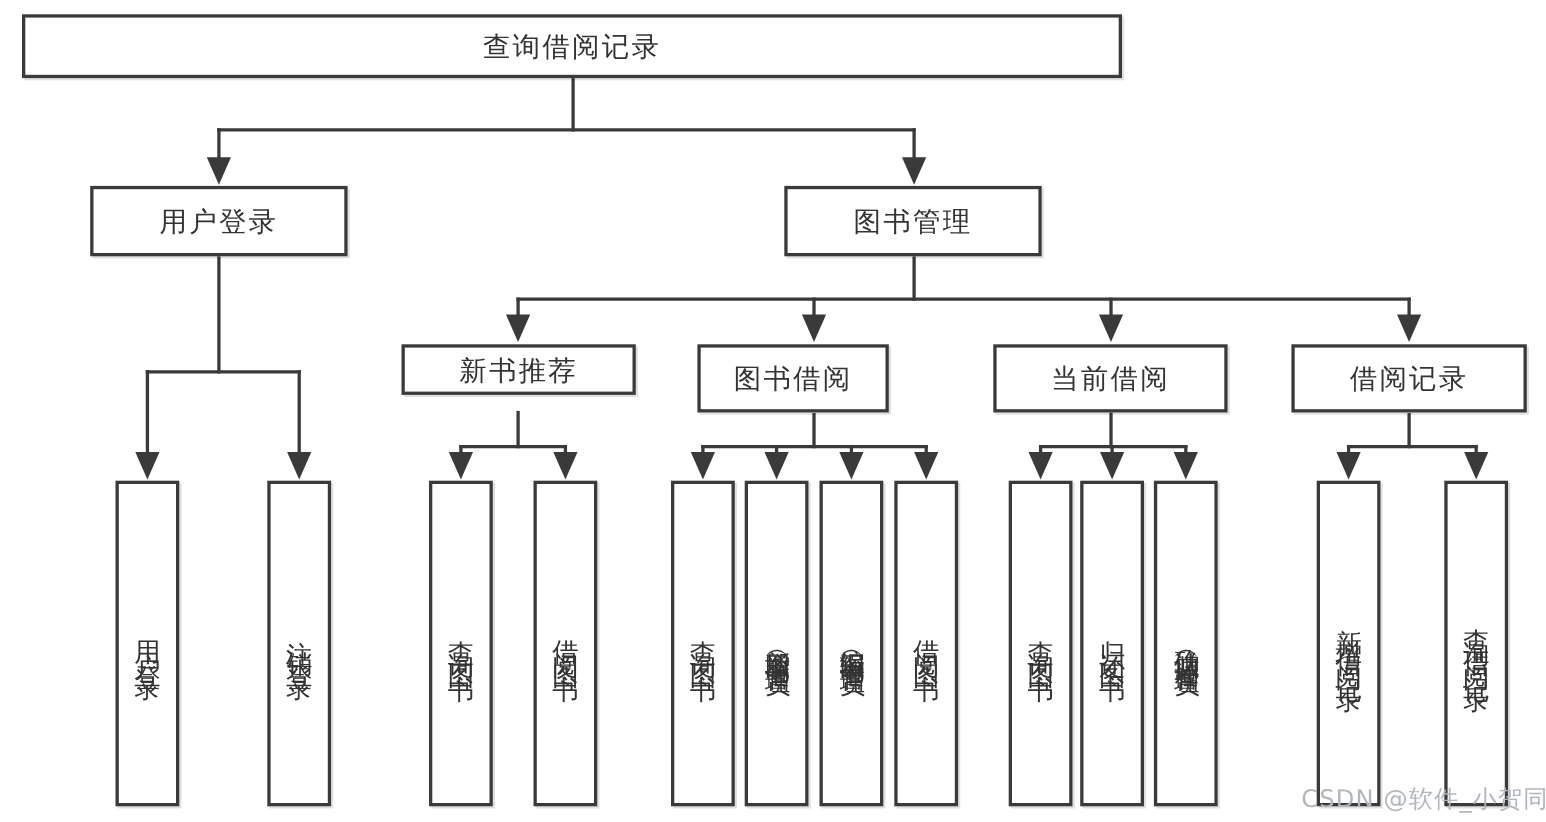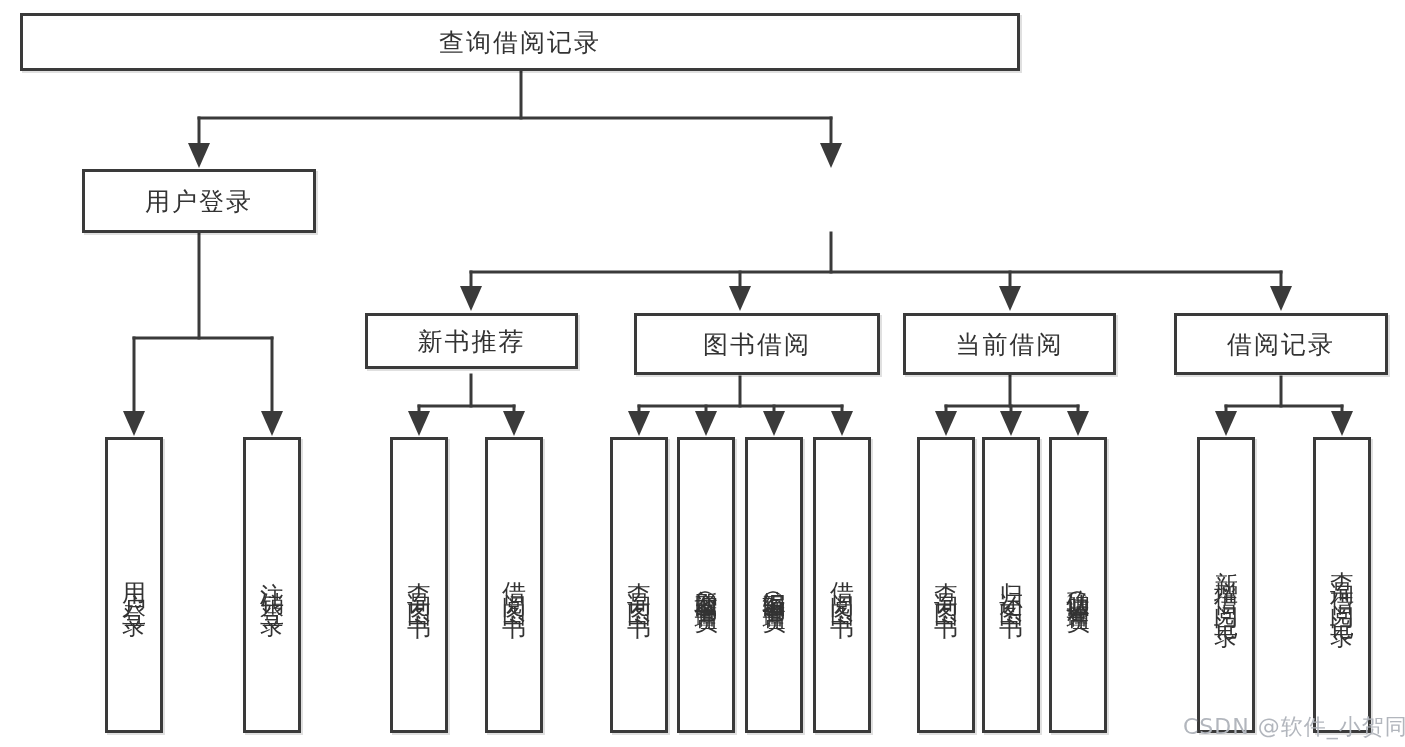--- a/index.html
+++ b/index.html
@@ -100,23 +100,24 @@
       <polygon points="1000,411 1022,411 1011,436"></polygon>
       <polygon points="1067,411 1089,411 1078,436"></polygon>
       <polygon points="1215,411 1237,411 1226,436"></polygon>
       <polygon points="1331,411 1353,411 1342,436"></polygon>
     </g>
   </svg>
 
   <div class="box hbox" style="left:20px;top:13px;width:1000px;height:58px">查询借阅记录</div>
 
   <div class="box hbox" style="left:82px;top:169px;width:234px;height:64px">用户登录</div>
+  <div class="box hbox" style="left:713px;top:169px;width:234px;height:64px">图书管理</div>
 
-  <div class="box hbox" style="left:365px;top:313px;width:213px;height:56px">新书推荐</div>
-  <div class="box hbox" style="left:634px;top:313px;width:246px;height:62px">图书借阅</div>
+  <div class="box hbox" style="left:365px;top:313px;width:213px;height:46px">新书推荐</div>
+  <div class="box hbox" style="left:634px;top:313px;width:174px;height:62px">图书借阅</div>
   <div class="box hbox" style="left:1174px;top:313px;width:214px;height:62px">借阅记录</div>
   <div class="box hbox" style="left:903px;top:313px;width:213px;height:62px">当前借阅</div>
 
   <div class="box vbox" style="left:105px">
     <span>用户登录</span>
   </div>
   <div class="box vbox" style="left:243px">
     <span>注销登录</span>
   </div>
 

